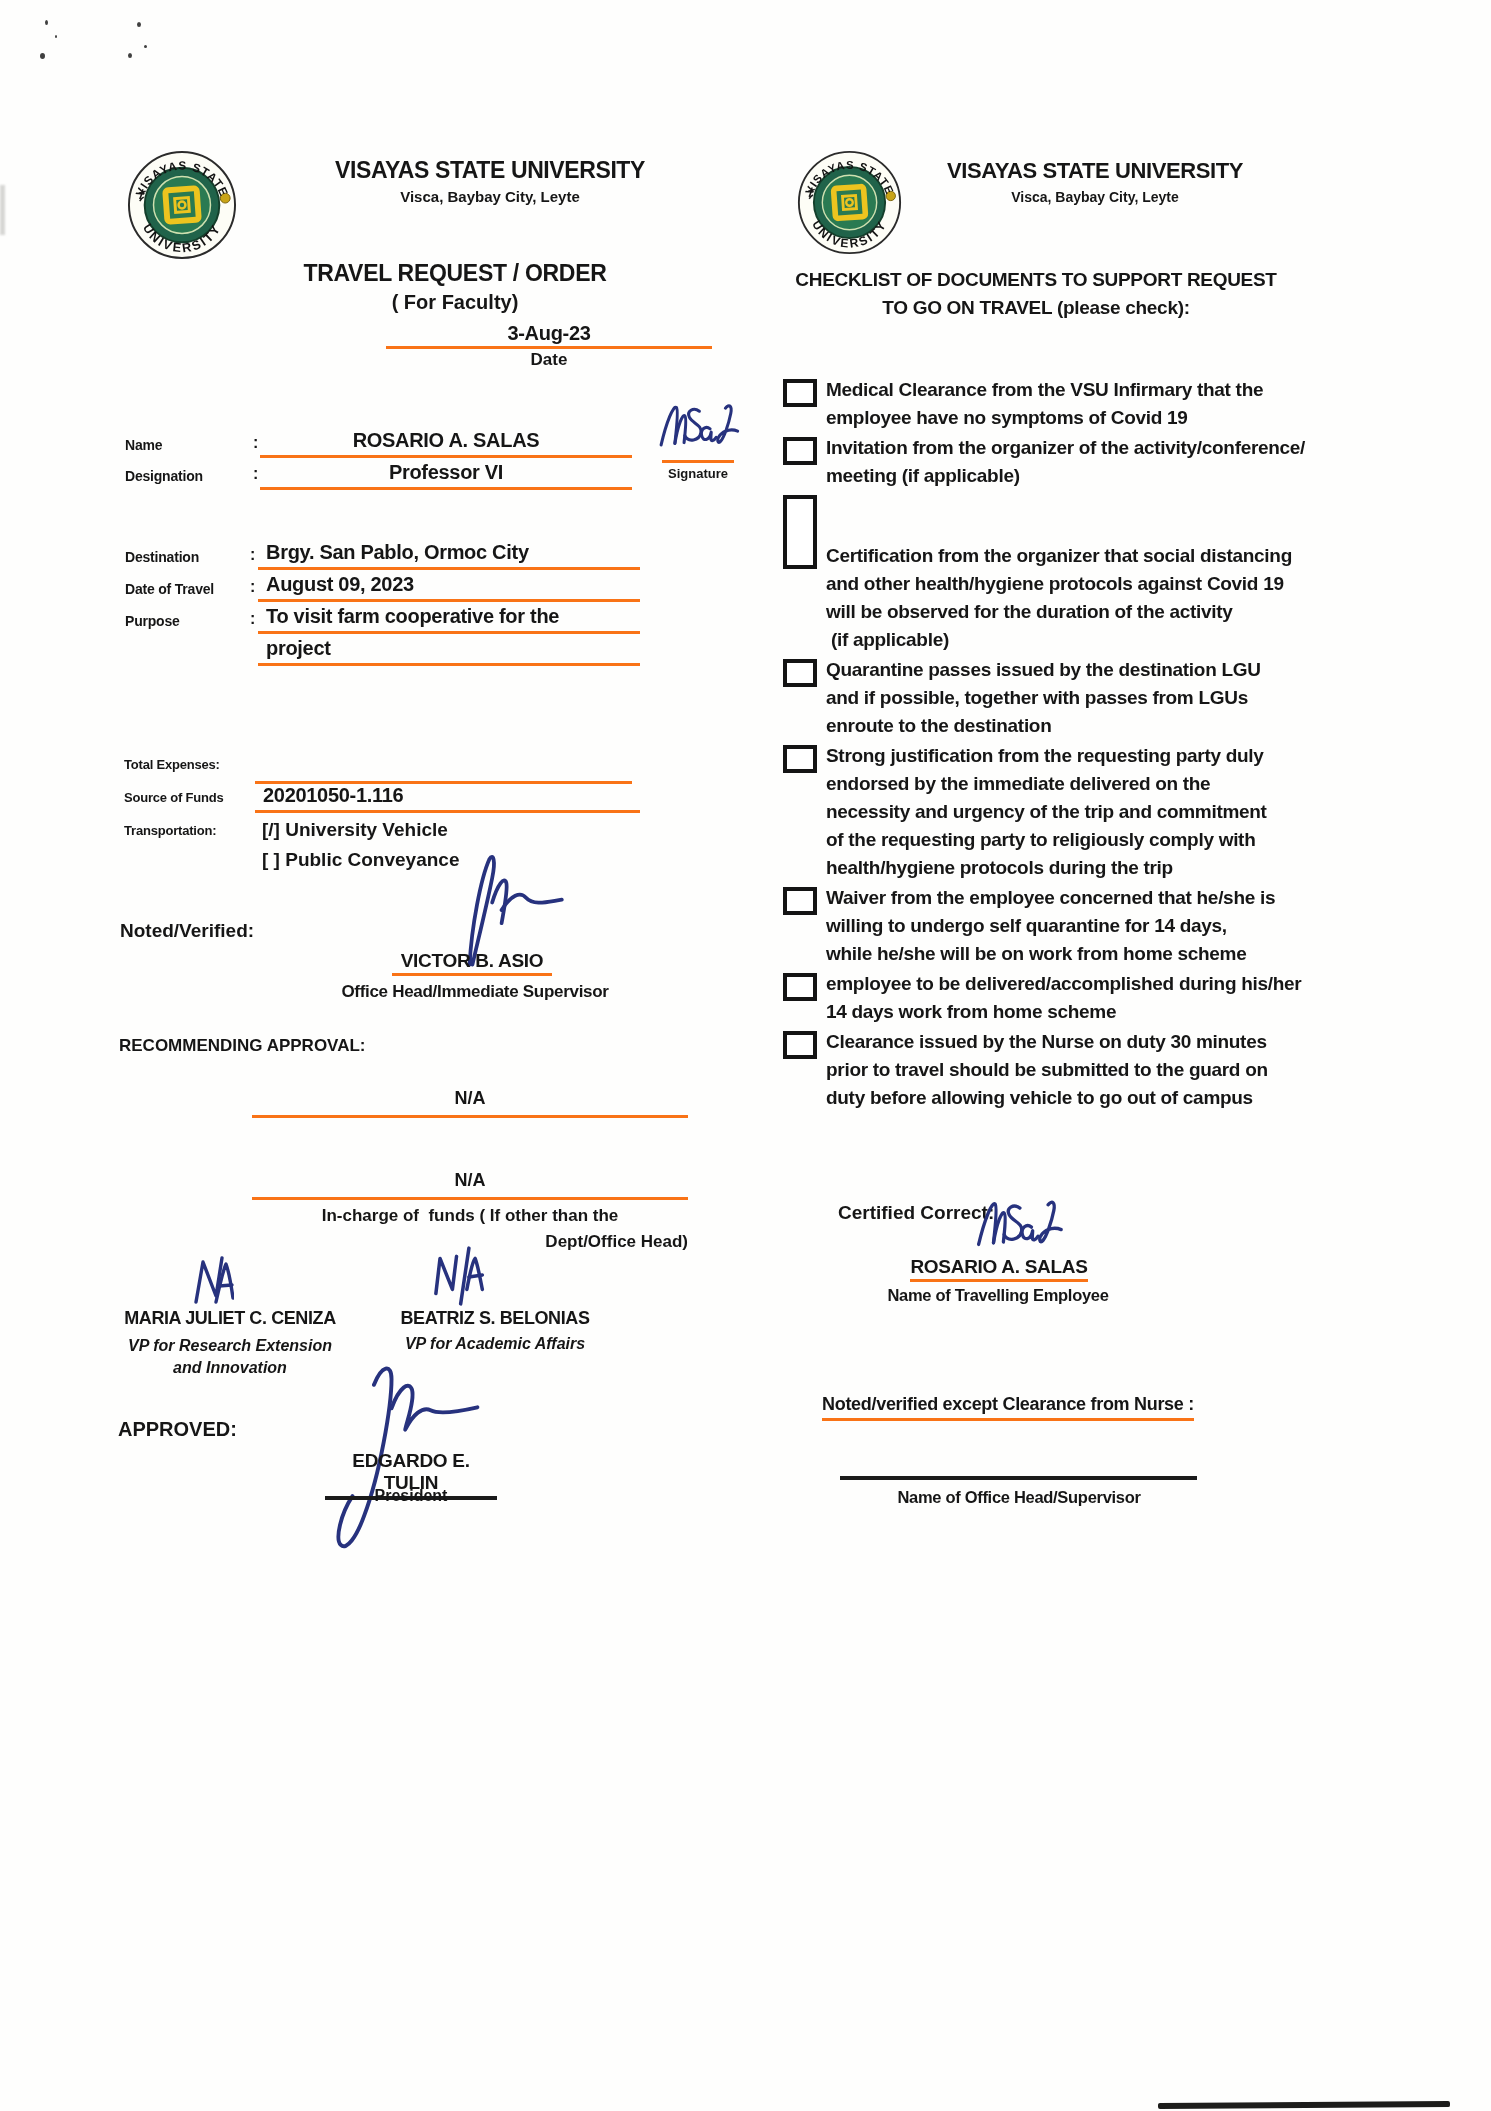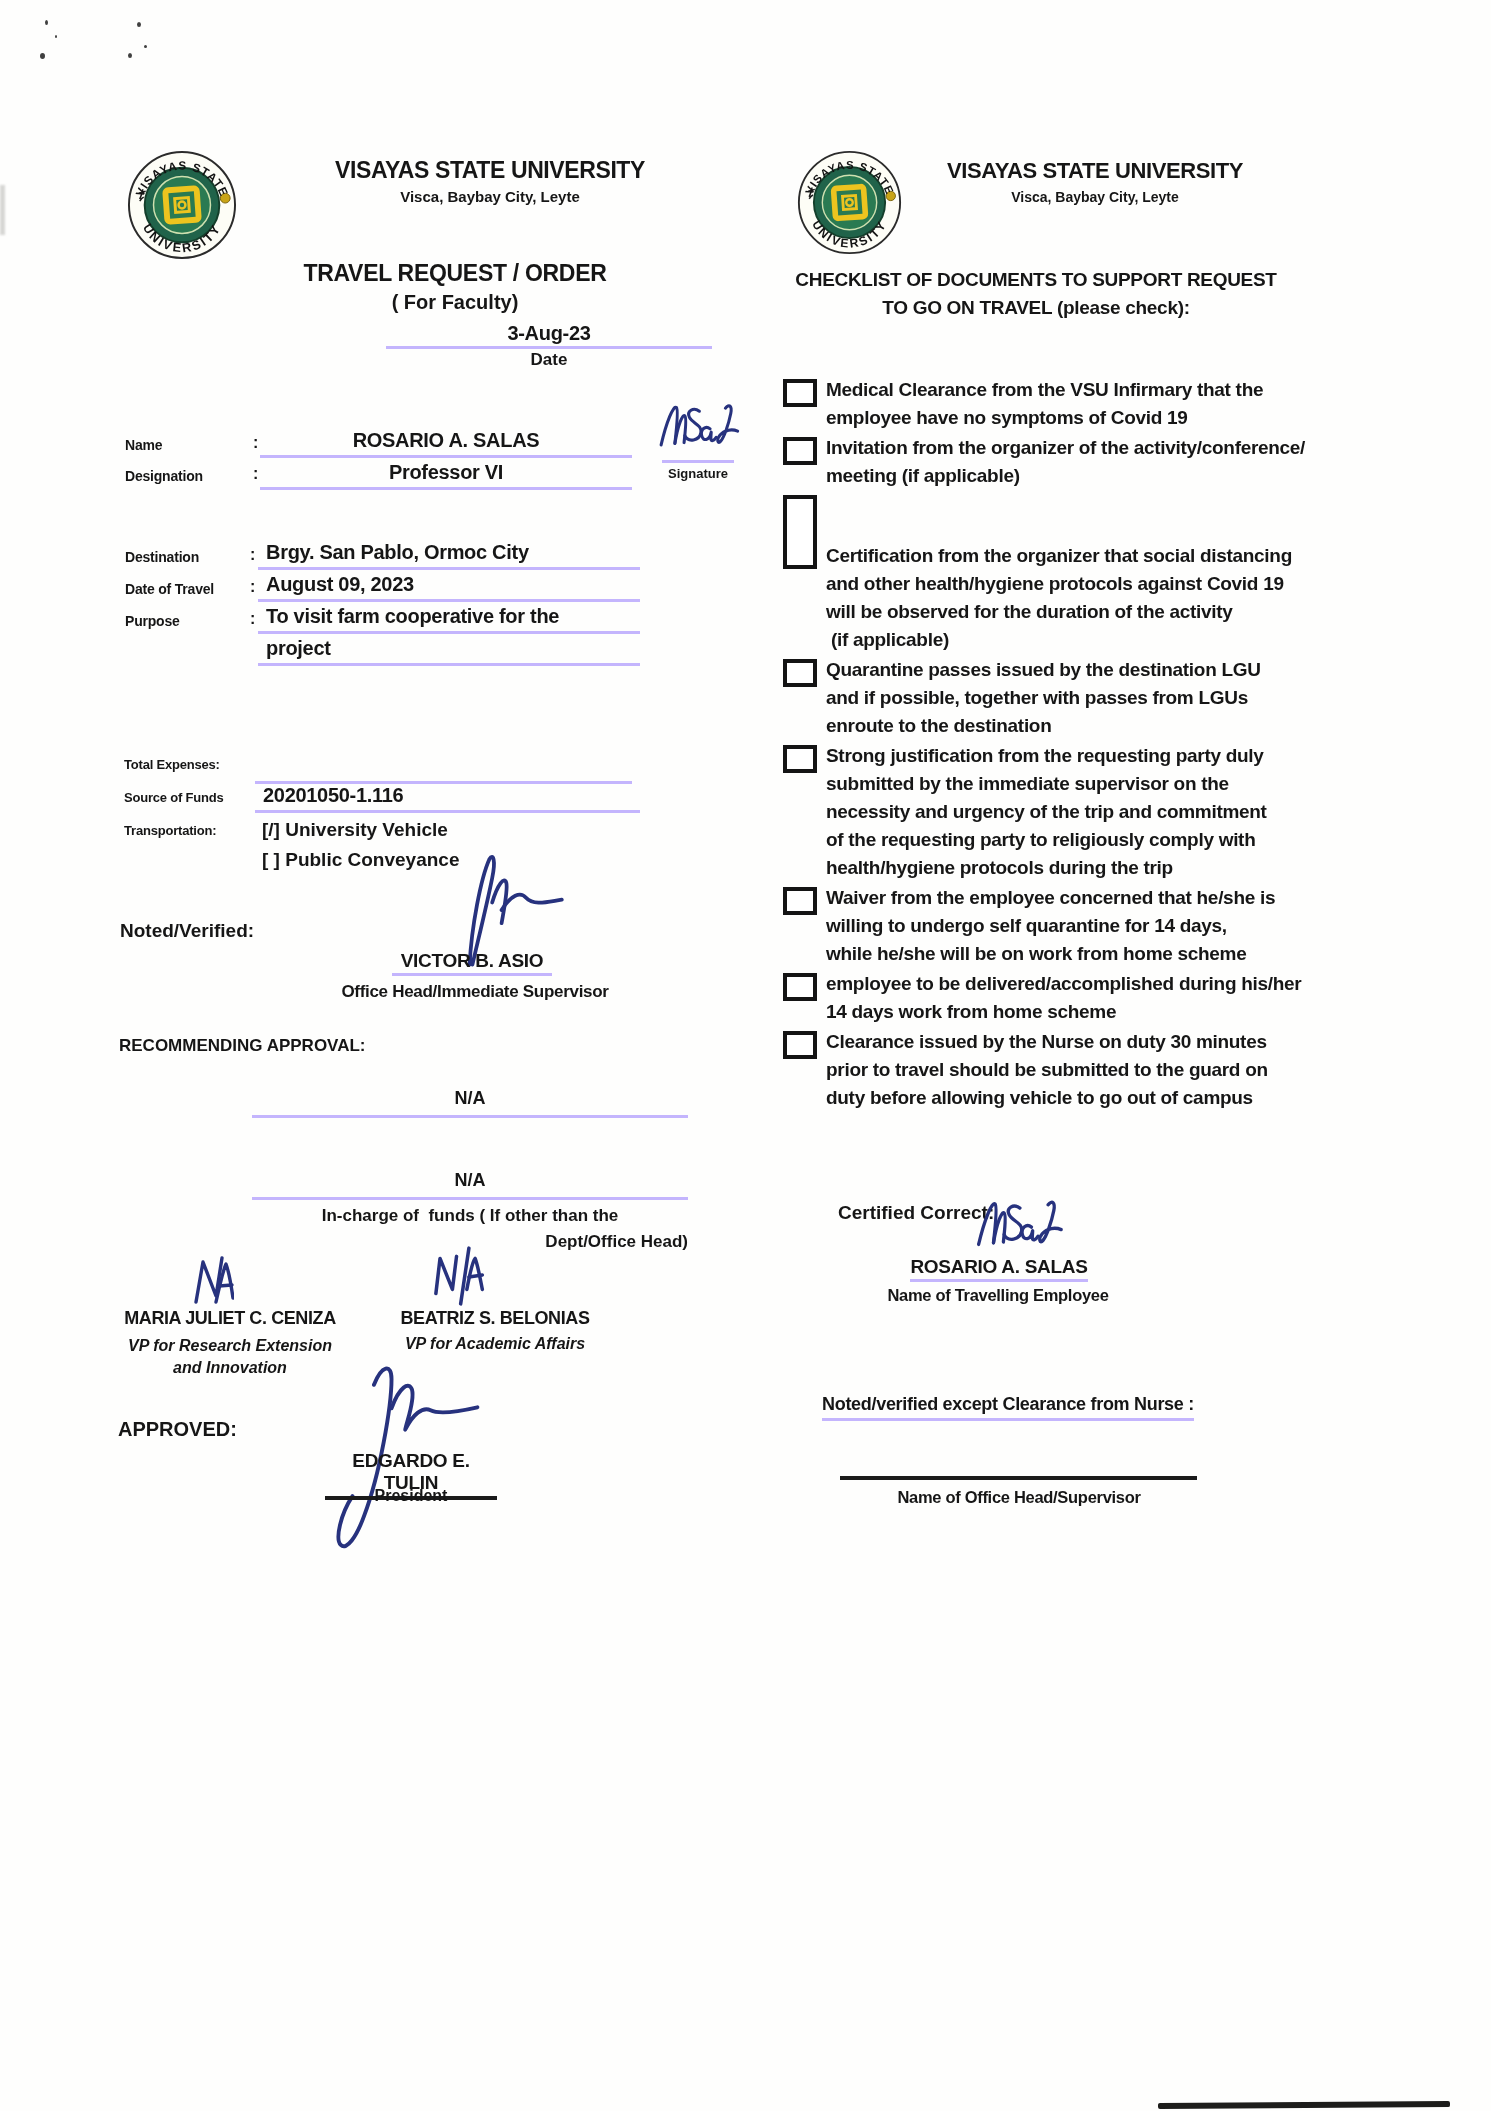--- a/index.html
+++ b/index.html
@@ -2,21 +2,21 @@
 <html><head>
 <meta charset="utf-8">
 <style>
   html,body{margin:0;padding:0;background:#e8e8e8;}
   .page{position:relative;width:1491px;height:2111px;background:#fefefd;overflow:hidden;
         font-family:"Liberation Sans",sans-serif;color:#161616;}
   .abs{position:absolute;}
   .b{font-weight:700;}
   .ctr{text-align:center;}
   .pre{white-space:pre;}
-  .ul3{border-bottom:3px solid #c4b5fd;}
+  .ul3{border-bottom:3px solid #f97316;}
   .ul4{border-bottom:4px solid #1b1b1b;}
   .lblS{font-size:14px;font-weight:700;letter-spacing:-0.2px;}
   .lblM{font-size:13px;font-weight:700;letter-spacing:-0.2px;}
   .val{font-size:20px;font-weight:700;letter-spacing:-0.3px;}
   .colon{font-size:16px;font-weight:700;}
   .hdrName{font-size:23px;font-weight:700;letter-spacing:-0.4px;}
   .hdrAddr{font-size:15px;font-weight:700;margin-top:4px;}
   .ital{font-style:italic;}
   
   .ck-wrap{position:absolute;left:783px;top:376px;width:660px;}
@@ -246,21 +246,21 @@
         <span class="ln">Quarantine passes issued by the destination LGU</span>
         <span class="ln">and if possible, together with passes from LGUs</span>
         <span class="ln">enroute to the destination</span>
       </div>
     </div>
 
     <div class="ck-row">
       <span class="ck-box"></span>
       <div class="ck-text">
         <span class="ln">Strong justification from the requesting party duly</span>
-        <span class="ln">submitted by the immediate supervisor on the</span>
+        <span class="ln">endorsed by the immediate delivered on the</span>
         <span class="ln">necessity and urgency of the trip and commitment</span>
         <span class="ln">of the requesting party to religiously comply with</span>
         <span class="ln">health/hygiene protocols during the trip</span>
       </div>
     </div>
 
     <div class="ck-row">
       <span class="ck-box"></span>
       <div class="ck-text">
         <span class="ln">Waiver from the employee concerned that he/she is</span>

